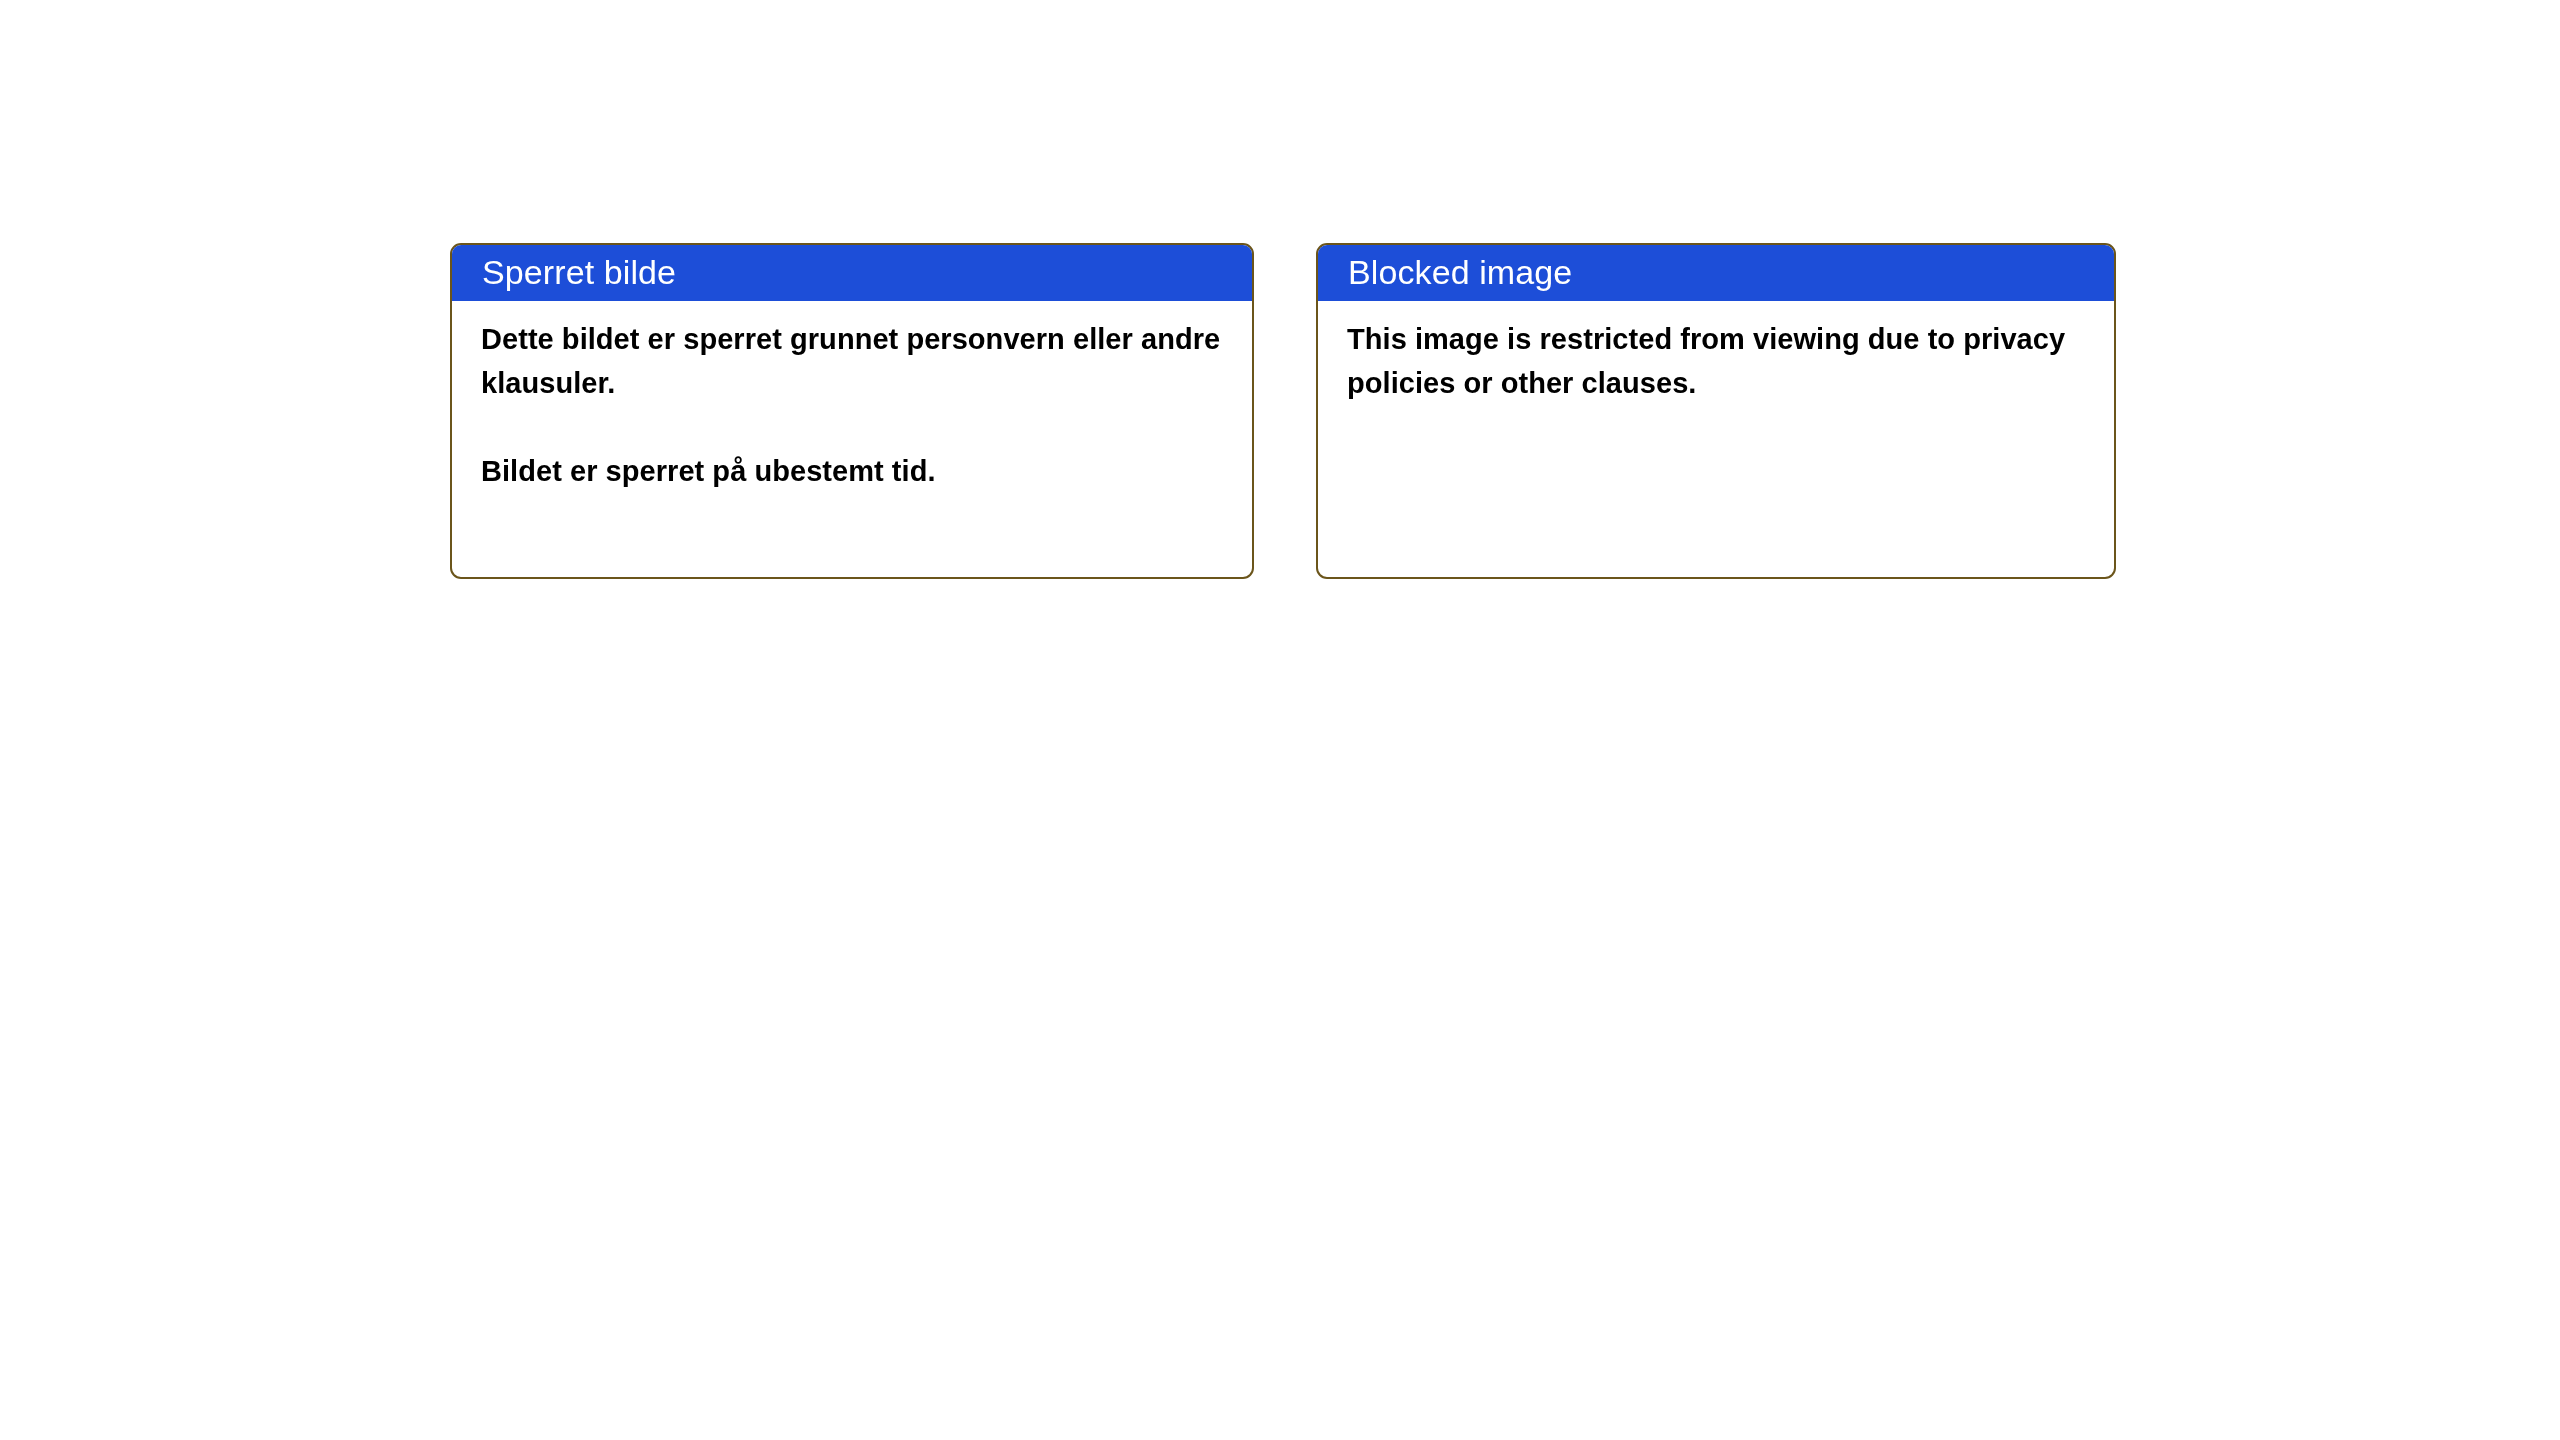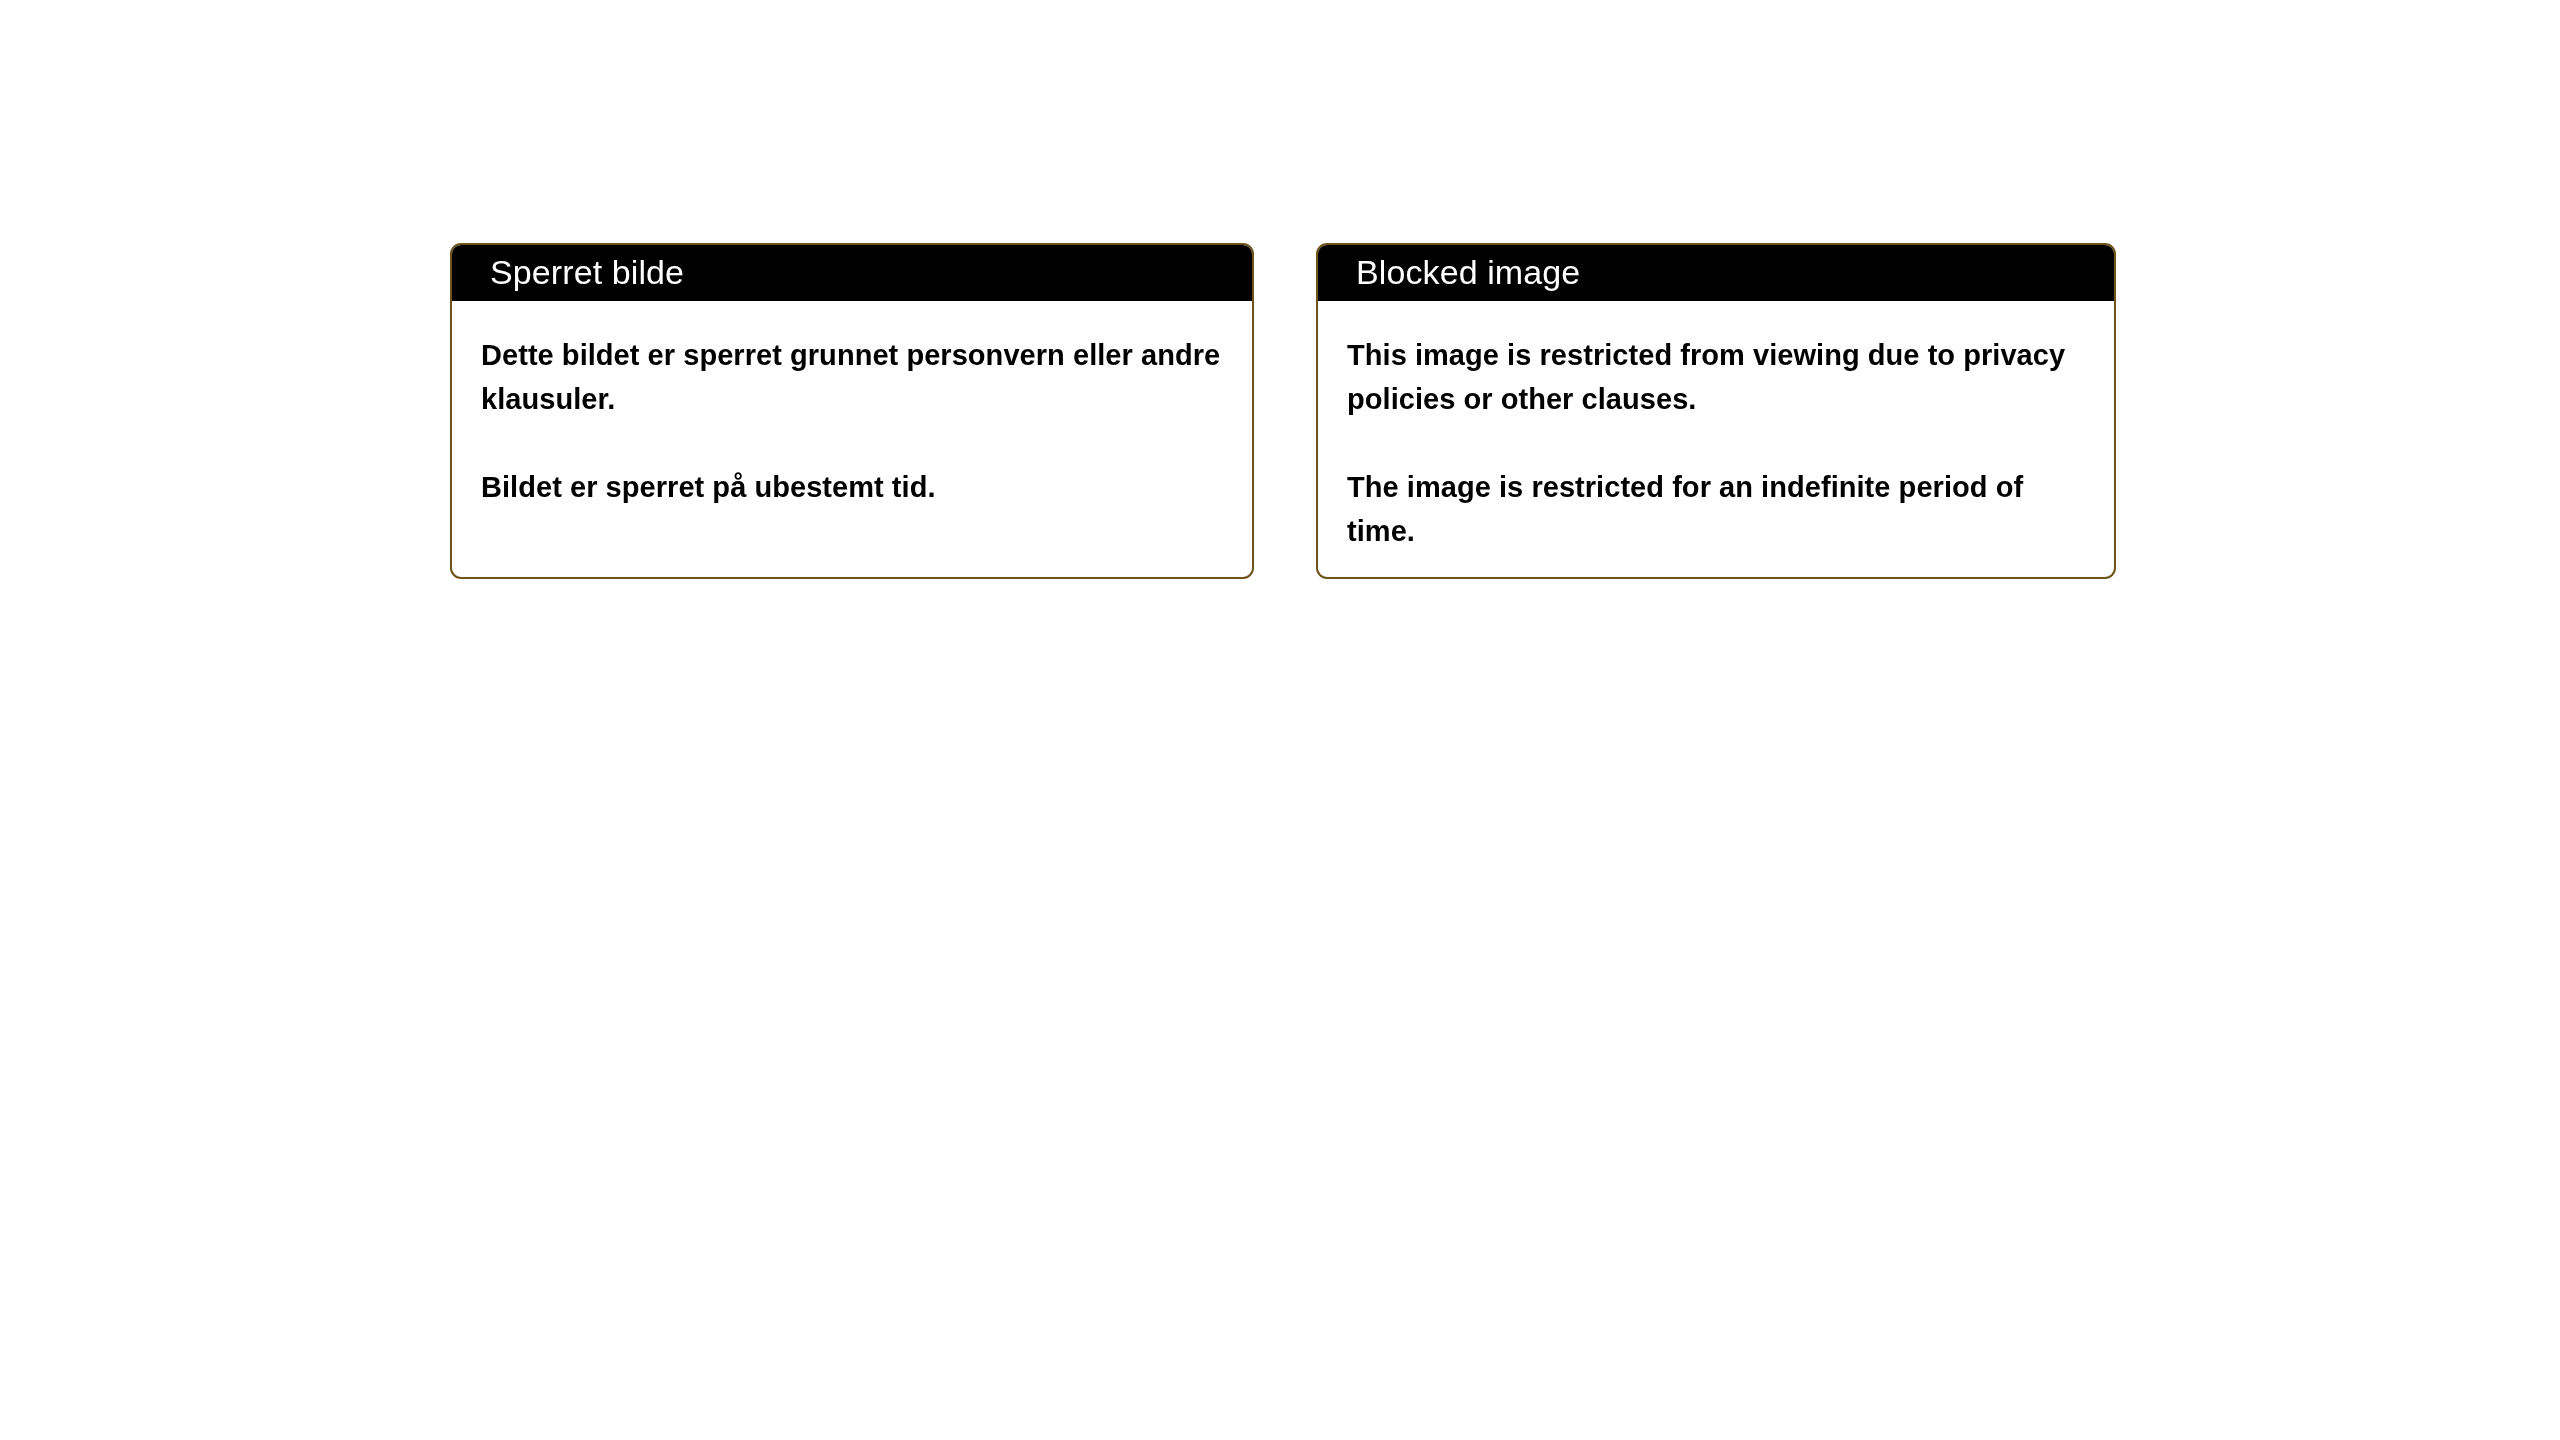--- a/index.html
+++ b/index.html
@@ -41,25 +41,25 @@
   .notice-card.card-en {
     left: 1316px;
     top: 243px;
     width: 800px;
     height: 336px;
   }
 
   .card-header {
     box-sizing: border-box;
     height: 58px;
-    background: #000000;
+    background: #1d4ed8;
     display: flex;
     align-items: center;
-    padding: 0 40px;
-    margin: -2px -2px 16px -2px;
+    padding: 0 32px;
+    margin: -2px -2px 0 -2px;
     border-top-left-radius: 10px;
     border-top-right-radius: 10px;
   }
 
   .card-title {
     color: #ffffff;
     font-size: 34px;
     line-height: 38px;
     font-weight: 400;
     letter-spacing: 0.1px;
@@ -98,17 +98,16 @@
       <p class="body-paragraph">Bildet er sperret på ubestemt tid.</p>
     </div>
   </section>
 
   <section class="notice-card card-en">
     <div class="card-header">
       <span class="card-title">Blocked image</span>
     </div>
     <div class="card-body">
       <p class="body-paragraph">This image is restricted from viewing due to privacy policies or other clauses.</p>
-      <p class="body-paragraph">The image is restricted for an indefinite period of time.</p>
     </div>
   </section>
 
 </div>
 
 </body></html>

